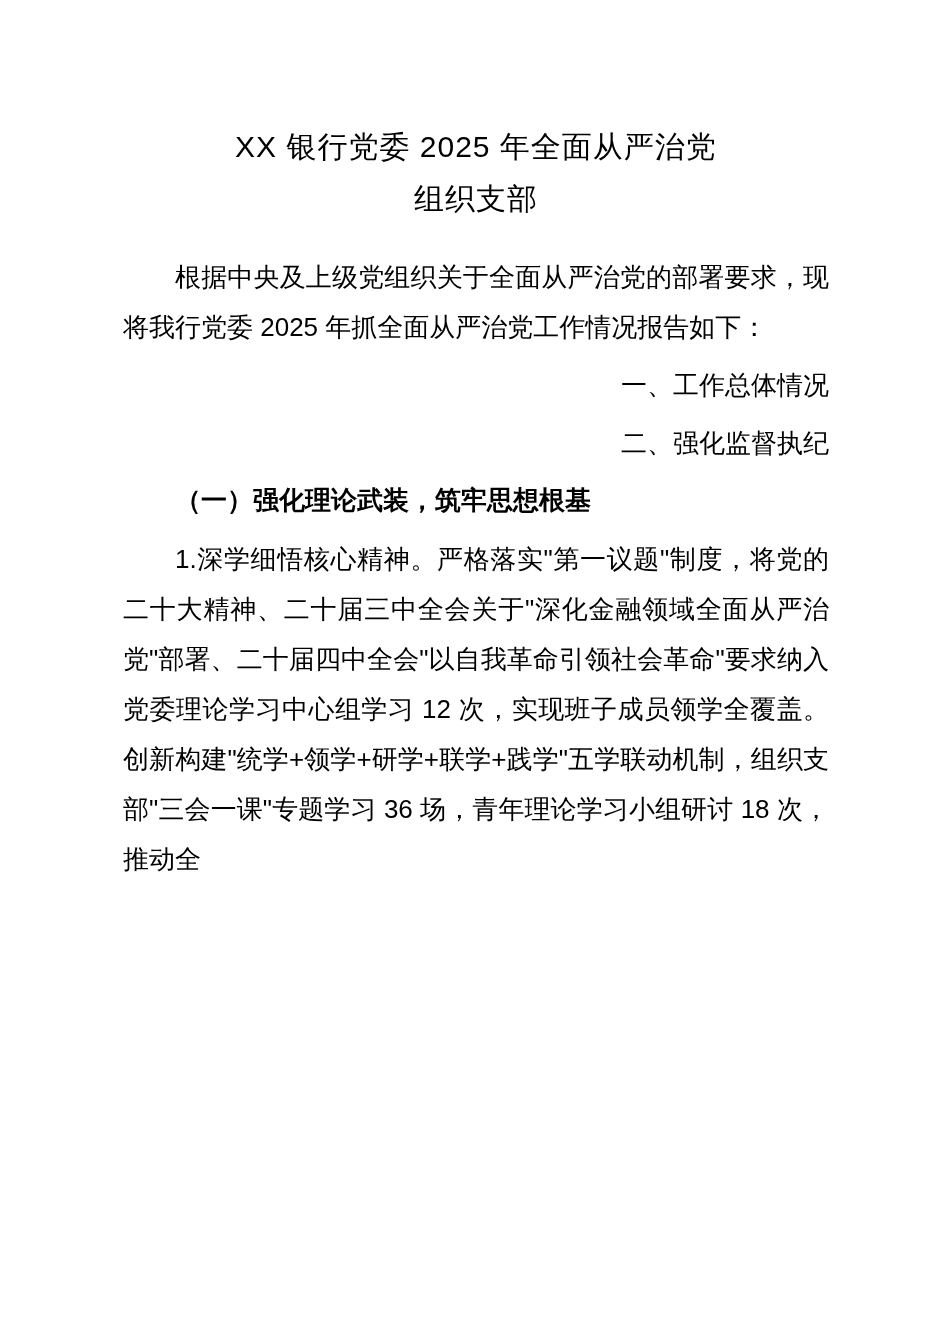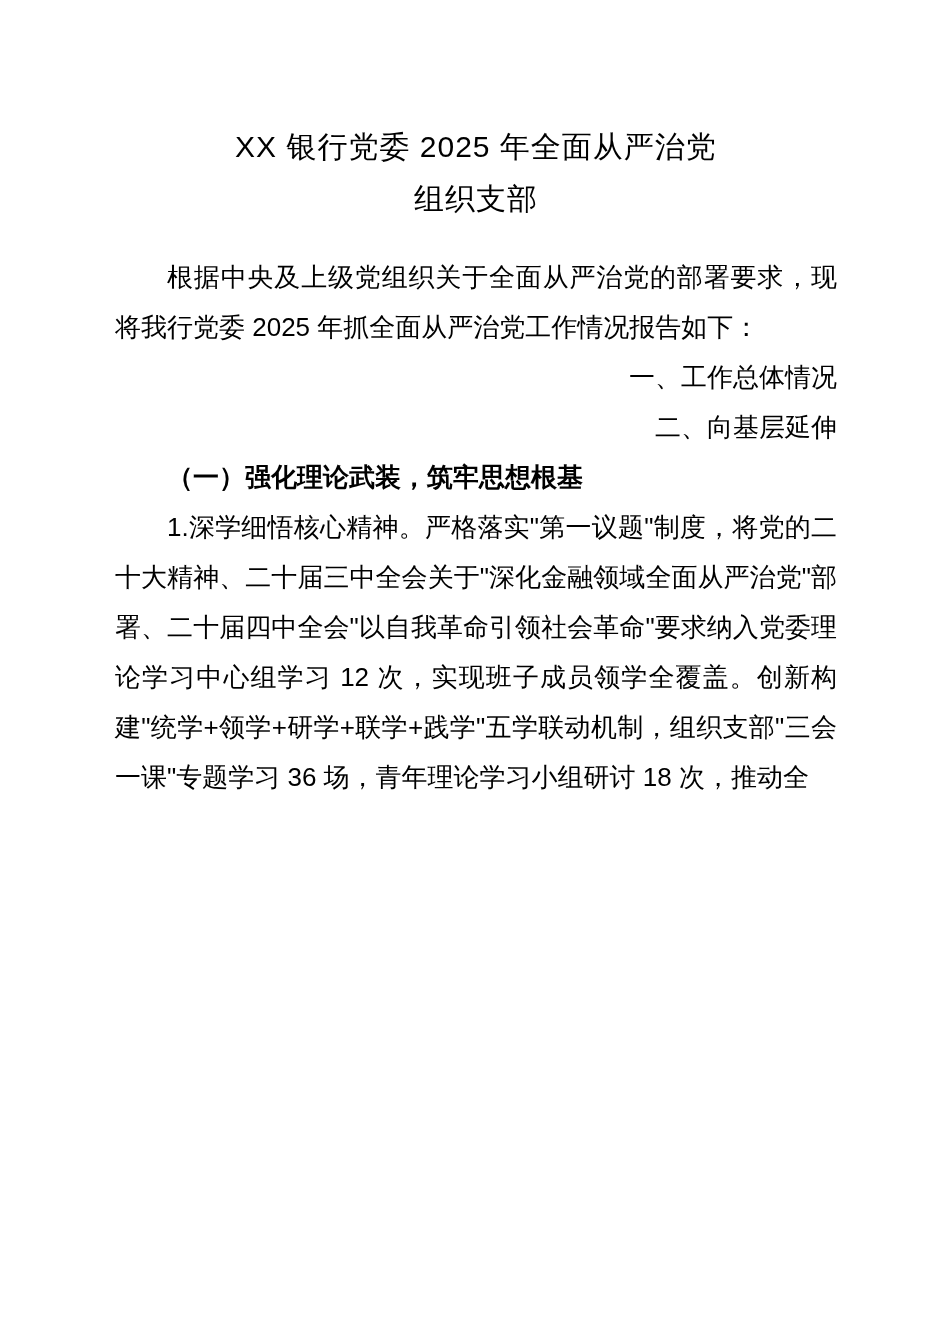--- a/index.html
+++ b/index.html
@@ -29,49 +29,50 @@
     text-align: center;
     margin: 0 0 27px 0;
     letter-spacing: 1px;
   }
   .title-line {
     white-space: nowrap;
   }
   .block {
     font-size: 26px;
     line-height: 50px;
-    margin: 0;
+    margin: 8px;
     text-align: justify;
     text-indent: 2em;
     word-break: break-all;
     overflow-wrap: break-word;
   }
   .heading {
     font-weight: 400;
     text-align: right;
   }
   .subheading-bold {
     font-weight: 700;
     text-align: left;
+    font-family: Liberation Serif, serif;
   }
 </style>
 </head>
 <body>
 
 <div class="page">
 
   <h1 class="doc-title">
     <div class="title-line">XX 银行党委 2025 年全面从严治党</div>
     <div class="title-line">组织支部</div>
   </h1>
 
   <p class="block paragraph">根据中央及上级党组织关于全面从严治党的部署要求，现将我行党委 2025 年抓全面从严治党工作情况报告如下：</p>
 
   <p class="block heading">一、工作总体情况</p>
 
 
-  <p class="block heading">二、向基层延伸</p>
+  <p class="block heading">二、强化监督执纪</p>
 
   <p class="block subheading-bold">（一）强化理论武装，筑牢思想根基</p>
 
   <p class="block paragraph">1.深学细悟核心精神。严格落实"第一议题"制度，将党的二十大精神、二十届三中全会关于"深化金融领域全面从严治党"部署、二十届四中全会"以自我革命引领社会革命"要求纳入党委理论学习中心组学习 12 次，实现班子成员领学全覆盖。创新构建"统学+领学+研学+联学+践学"五学联动机制，组织支部"三会一课"专题学习 36 场，青年理论学习小组研讨 18 次，推动全</p>
 
 </div>
 
 </body></html>

